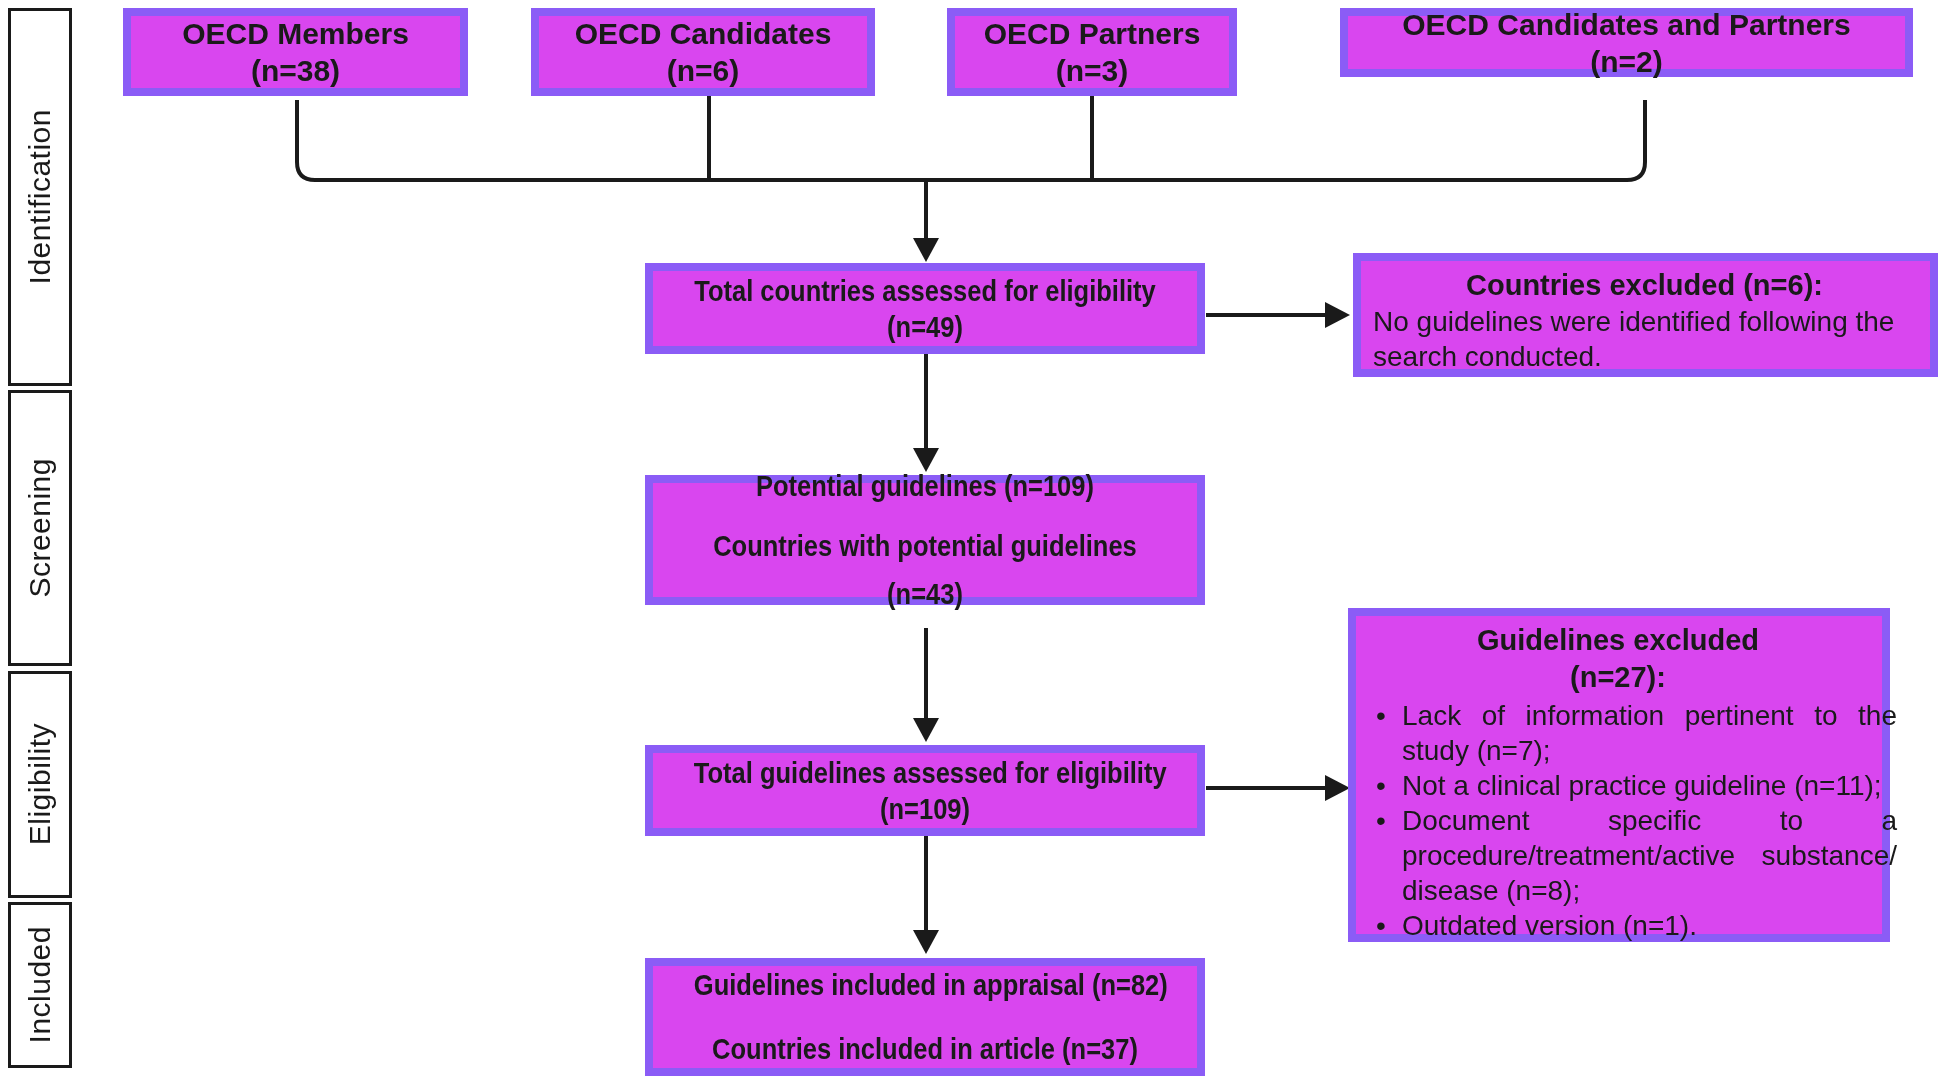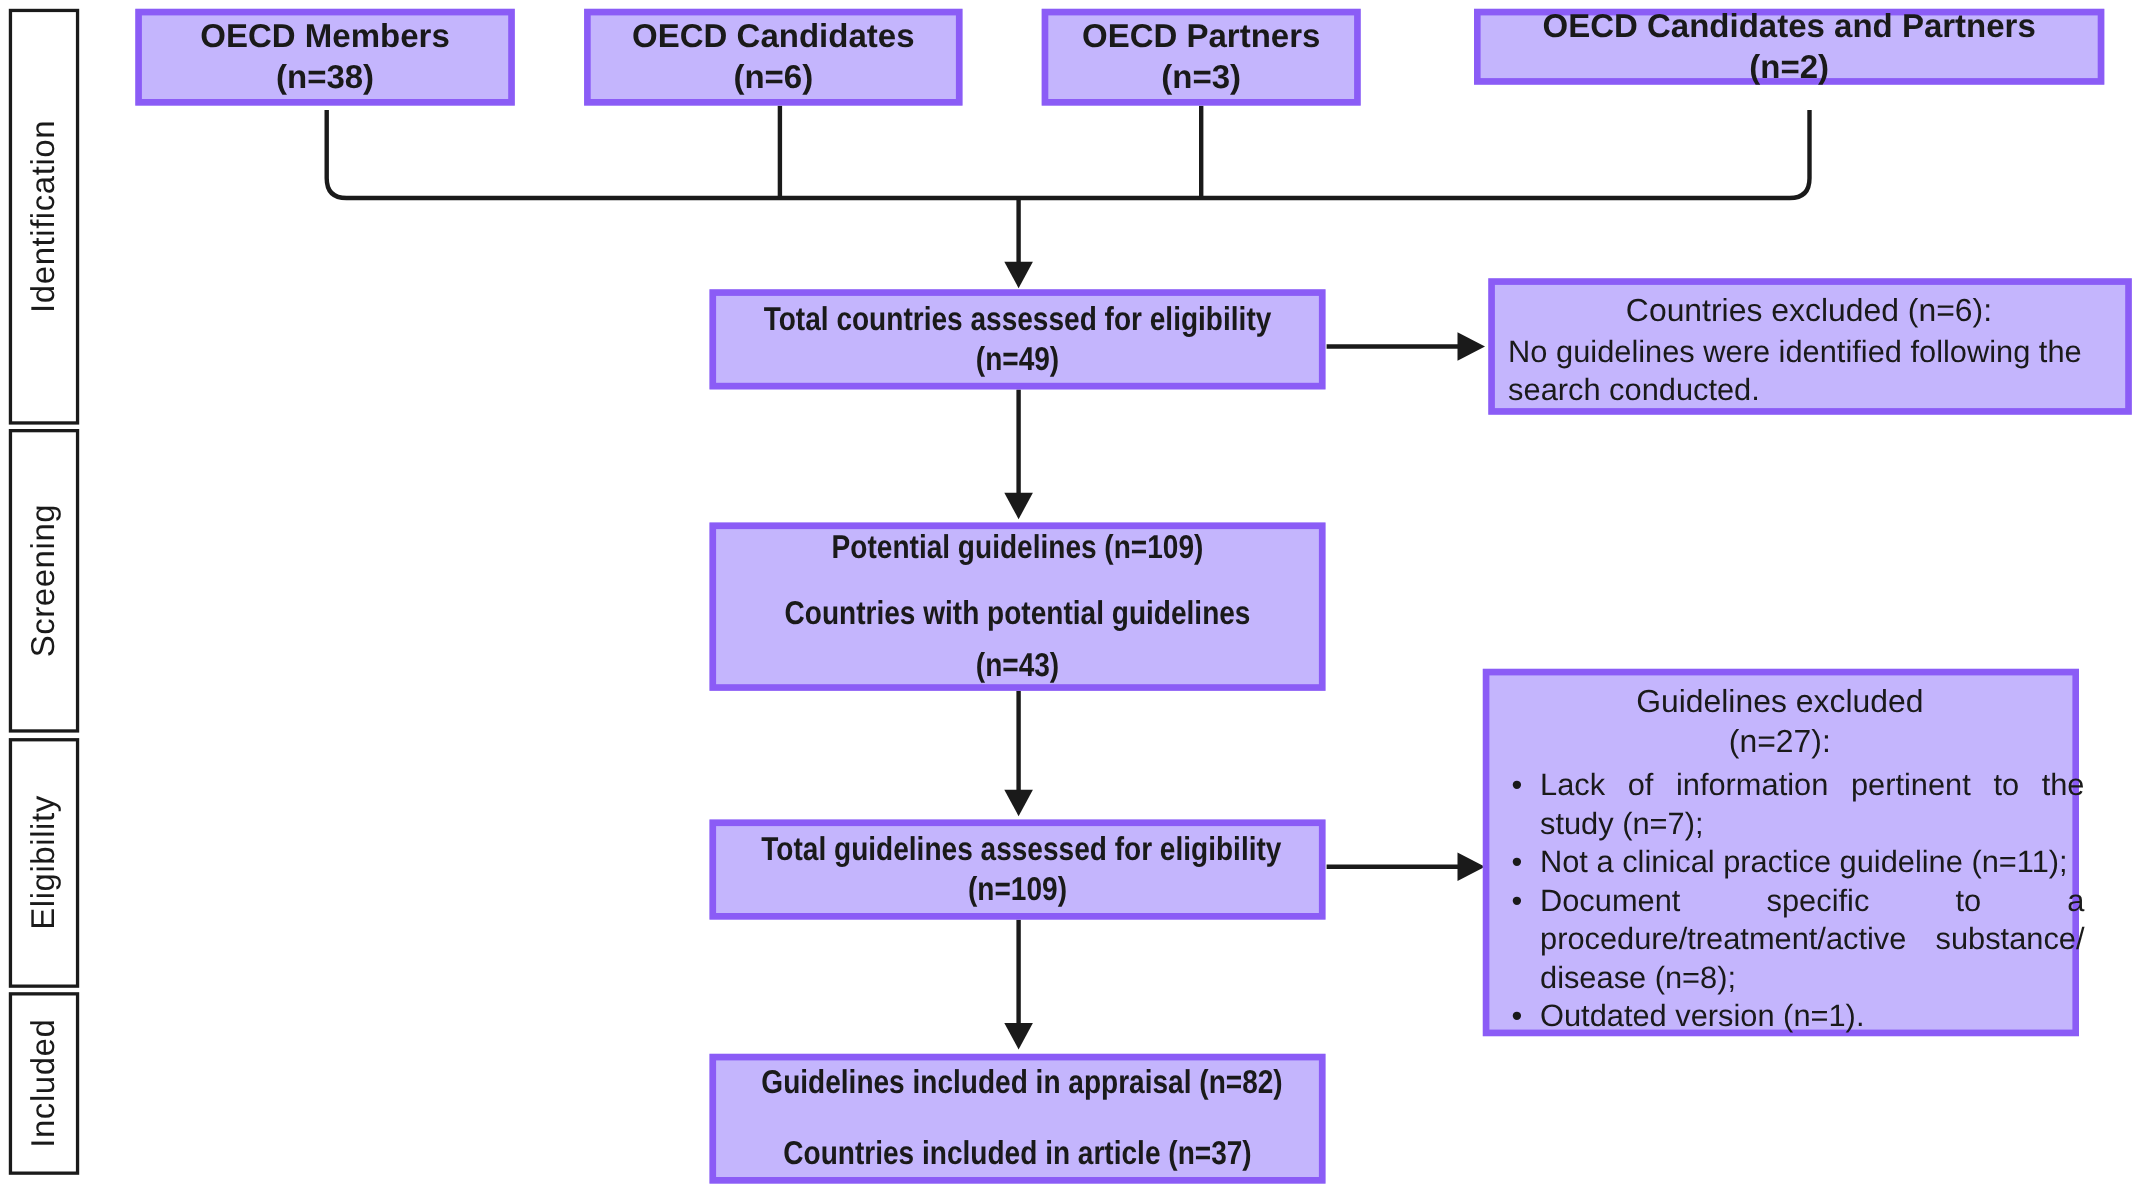--- a/index.html
+++ b/index.html
@@ -19,22 +19,22 @@
   }
   #connectors path, #connectors line {
     stroke: #1a1a1a;
     stroke-width: 4;
     fill: none;
   }
   #connectors polygon { fill: #1a1a1a; stroke: none; }
 
   .box {
     position: absolute;
-    background: #c4b5fd;
-    border: 6px solid #8b5cf6;
+    background: #d946ef;
+    border: 8px solid #8b5cf6;
     box-sizing: border-box;
     display: flex;
     flex-direction: column;
     align-items: center;
     justify-content: center;
     text-align: center;
   }
   
   .sbox {
     position: absolute;
@@ -68,21 +68,21 @@
   .sp28 { height: 28px; }
   
   .ebox {
     align-items: stretch;
     justify-content: flex-start;
     text-align: left;
     padding: 6px 14px 6px 12px;
   }
   .ebox .head {
     text-align: center;
-    font-weight: normal;
+    font-weight: bold;
     font-size: 29px;
     line-height: 37px;
   }
   .ebox .body { font-size: 28px; line-height: 35px; }
   .ebox ul { list-style: none; margin: 2px 0 0 0; padding: 0; }
   .ebox li {
     position: relative;
     padding-left: 34px;
     width: 529px;
     box-sizing: border-box;
@@ -162,21 +162,21 @@
   <div class="box topbox" style="left:1340px;top:8px;width:573px;height:69px;">
     <div>OECD Candidates and Partners</div>
     <div>(n=2)</div>
   </div>
 
   <div class="box cbox" style="left:645px;top:263px;width:560px;height:91px;">
     <div class="ln">Total countries assessed for eligibility</div>
     <div class="ln">(n=49)</div>
   </div>
 
-  <div class="box cbox" style="left:645px;top:475px;width:560px;height:153px;gap:12px;">
+  <div class="box cbox" style="left:645px;top:475px;width:560px;height:130px;gap:12px;">
     <div class="ln">Potential guidelines (n=109)</div>
     <div class="sp36"></div>
     <div class="ln">Countries with potential guidelines</div>
     <div class="ln">(n=43)</div>
   </div>
 
   <div class="box cbox" style="left:645px;top:745px;width:560px;height:91px;">
     <div class="ln">Total guidelines assessed for eligibility</div>
     <div class="ln">(n=109)</div>
   </div>

